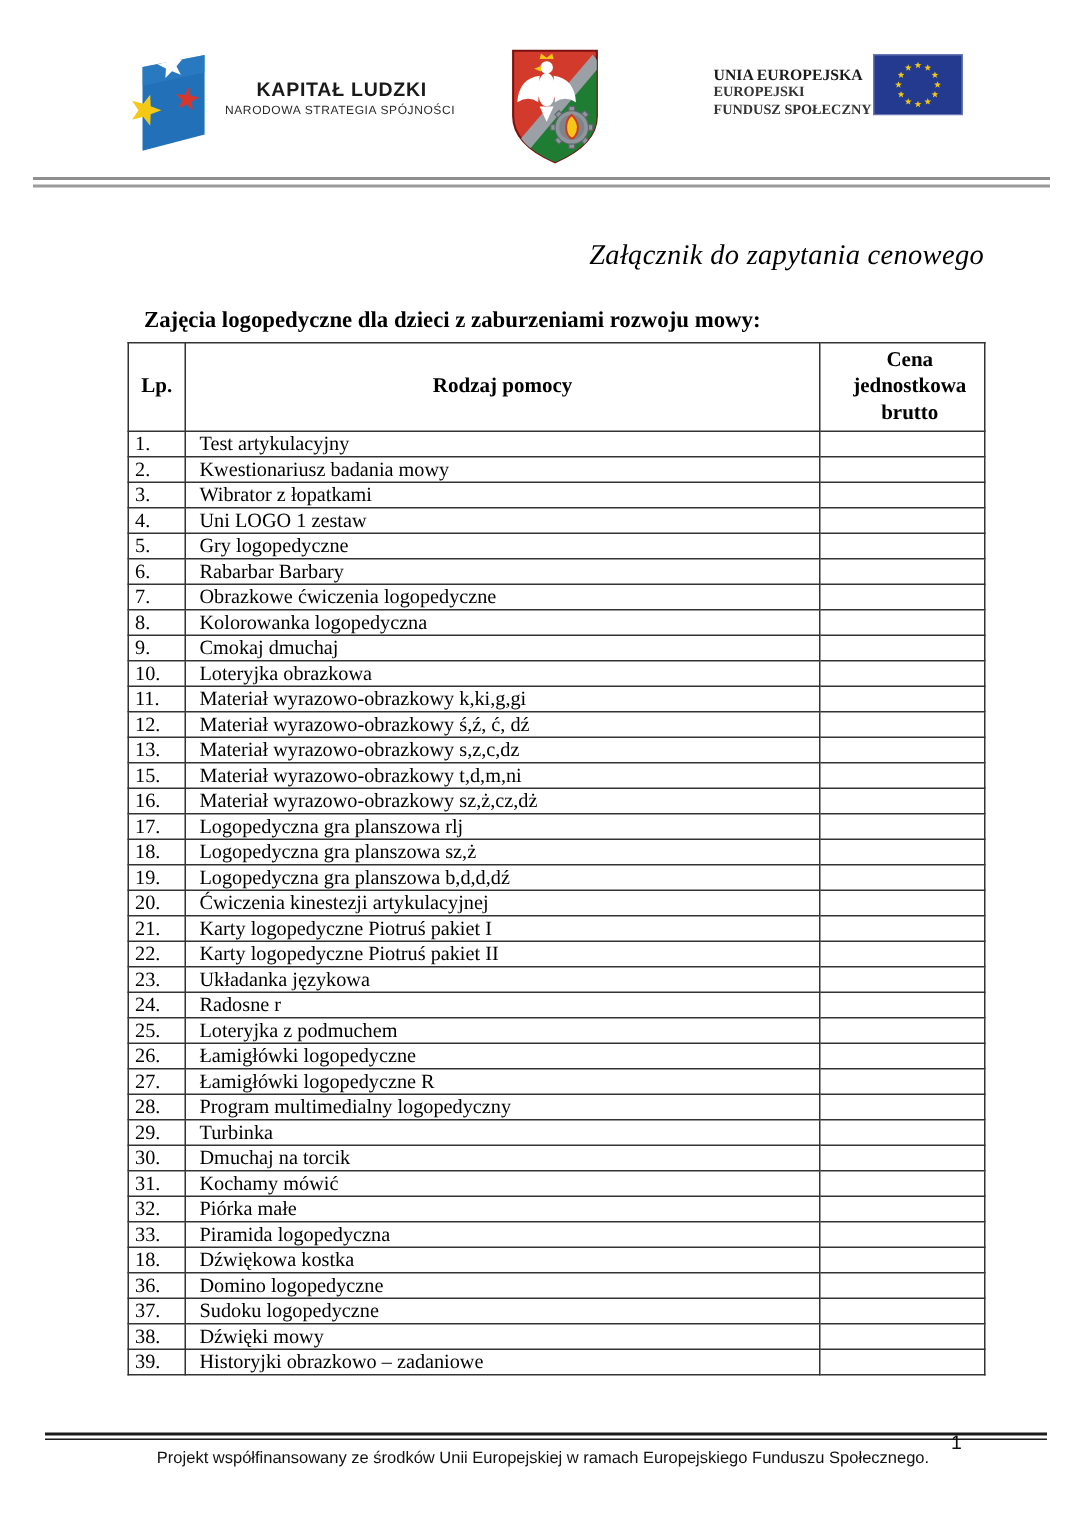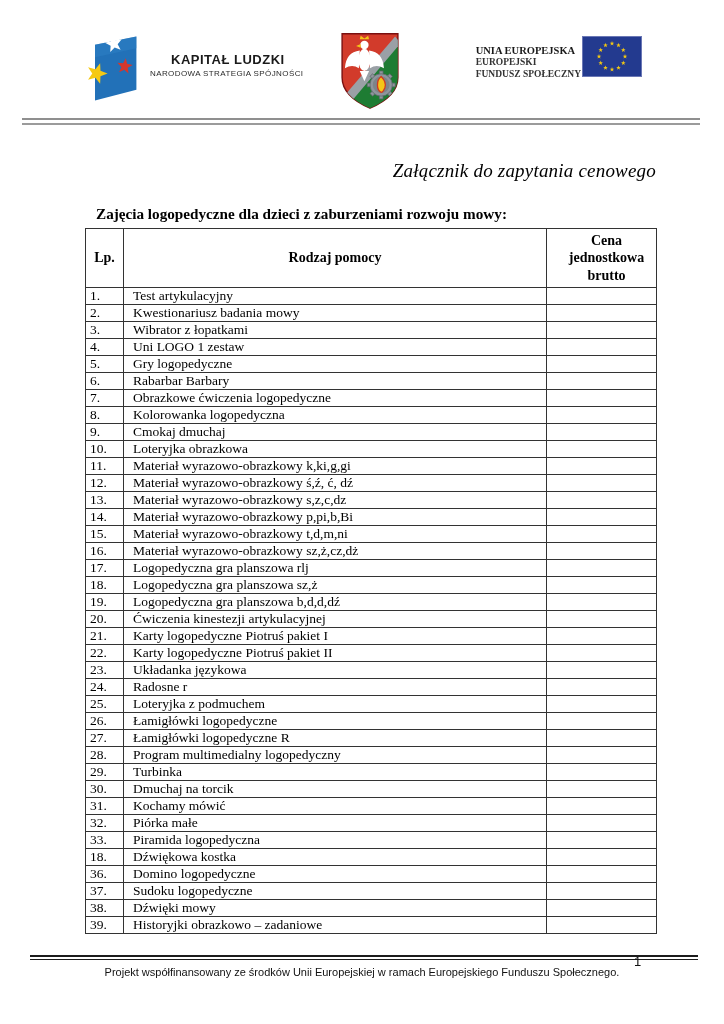--- a/index.html
+++ b/index.html
@@ -225,25 +225,20 @@
       <td class="item">Materiał wyrazowo-obrazkowy ś,ź, ć, dź</td>
       <td class="price"></td>
     </tr>
 
     <tr>
       <td class="lp">13.</td>
       <td class="item">Materiał wyrazowo-obrazkowy s,z,c,dz</td>
       <td class="price"></td>
     </tr>
 
-    <tr>
-      <td class="lp">14.</td>
-      <td class="item">Materiał wyrazowo-obrazkowy p,pi,b,Bi</td>
-      <td class="price"></td>
-    </tr>
 
     <tr>
       <td class="lp">15.</td>
       <td class="item">Materiał wyrazowo-obrazkowy t,d,m,ni</td>
       <td class="price"></td>
     </tr>
 
     <tr>
       <td class="lp">16.</td>
       <td class="item">Materiał wyrazowo-obrazkowy sz,ż,cz,dż</td>

